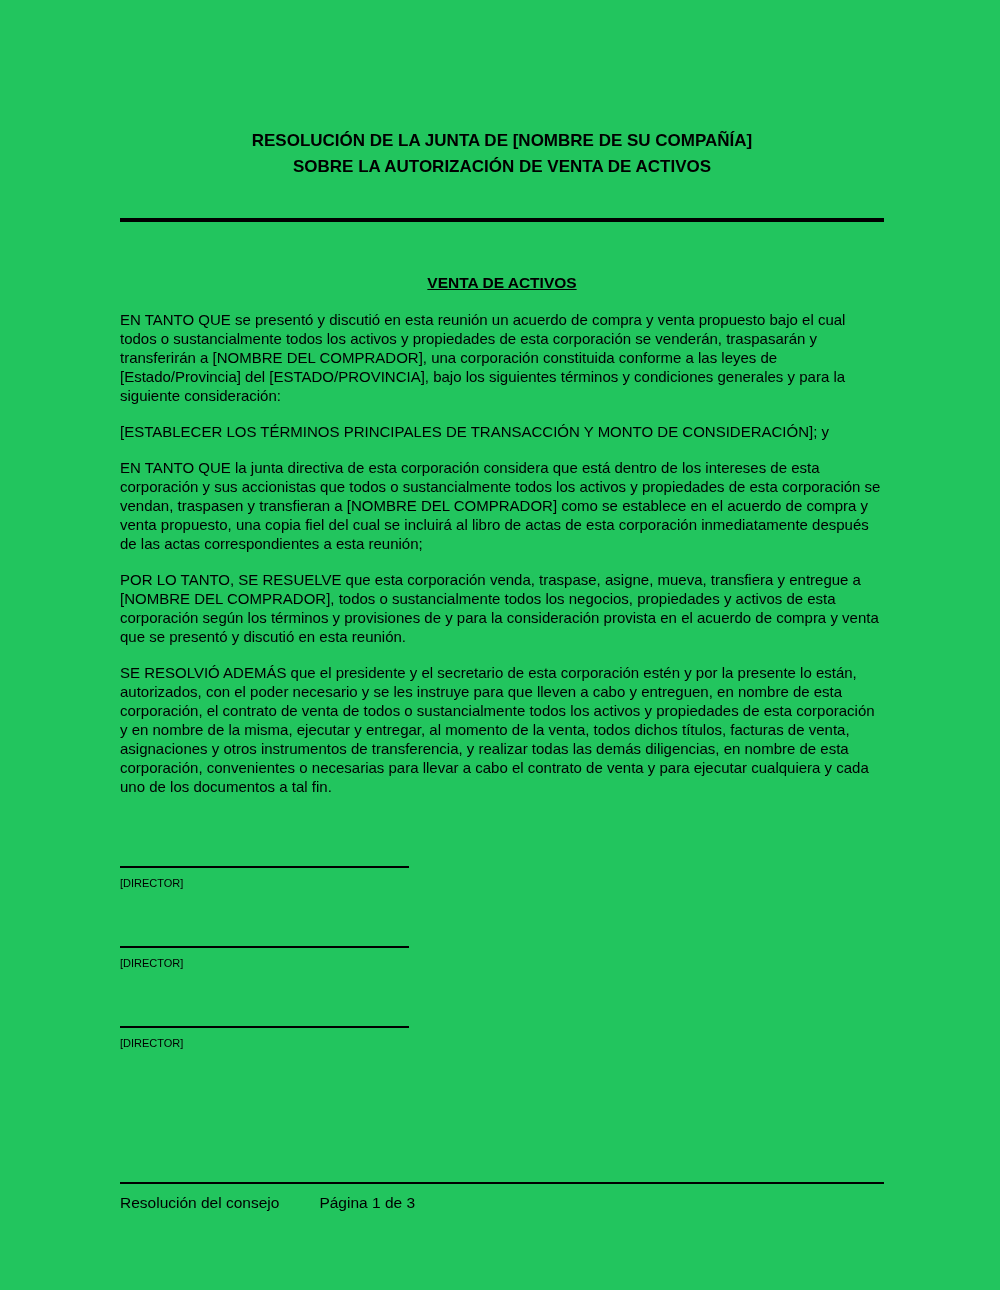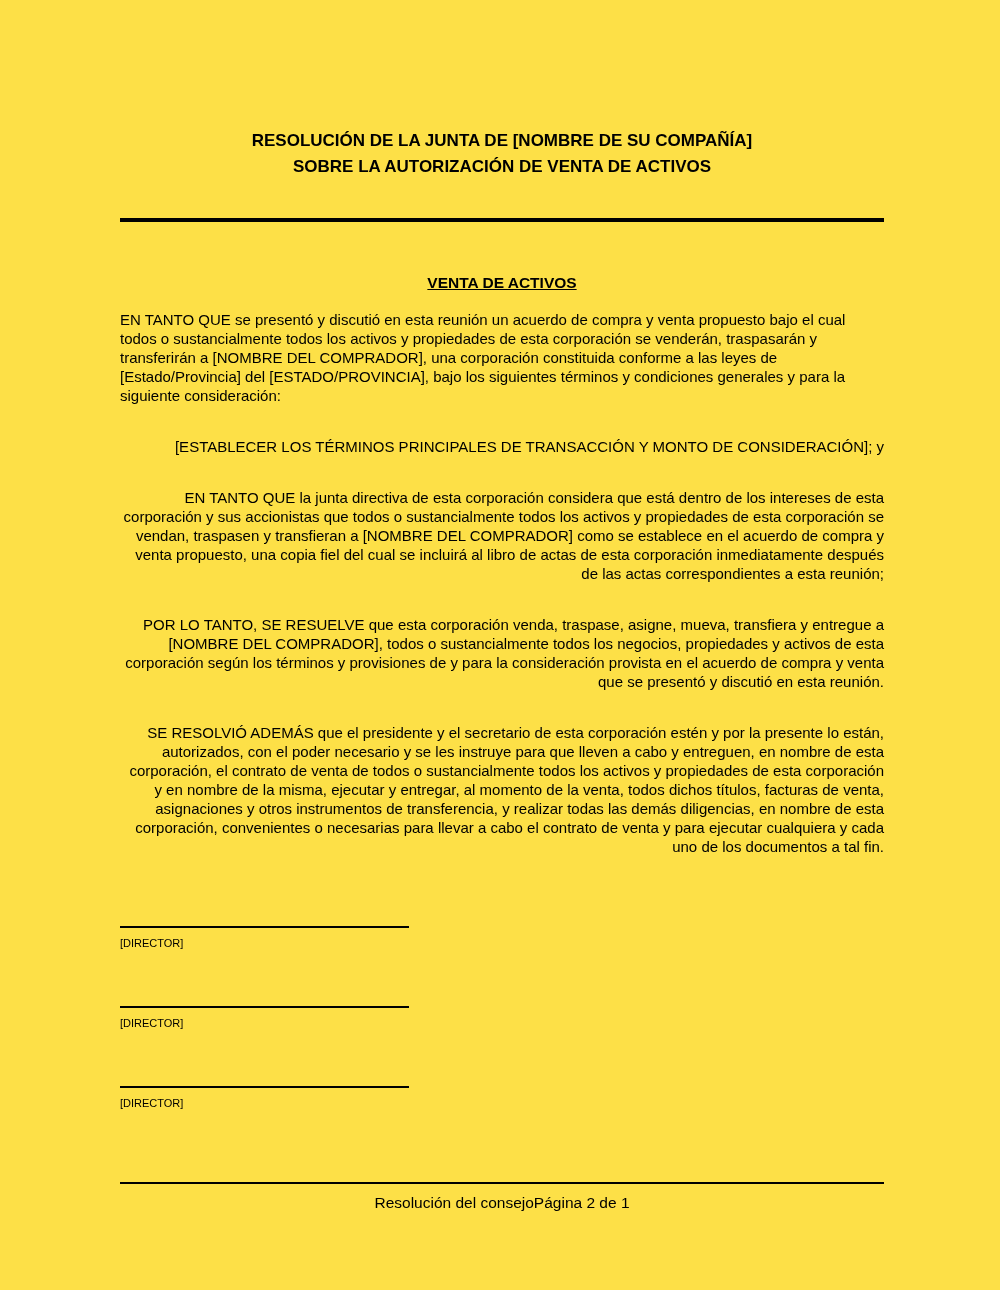--- a/index.html
+++ b/index.html
@@ -2,21 +2,21 @@
 <html><head>
 <meta charset="utf-8">
 <style>
   * { margin: 0; padding: 0; box-sizing: border-box; }
   html, body { background: #ffffff; }
   .page {
     position: relative;
     width: 1000px;
     height: 1290px;
     margin: 0 auto;
-    background: #fde047;
+    background: #22c55e;
     font-family: "Liberation Sans", sans-serif;
     color: #000000;
     overflow: hidden;
   }
   .content {
     position: absolute;
     top: 0;
     left: 120px;
     width: 764px;
   }
@@ -46,21 +46,21 @@
     font-size: 15.5px;
     text-decoration: underline;
     text-align: center;
   }
   .para {
     margin-top: 18px;
     font-size: 15px;
     line-height: 19px;
     text-align: left;
   }
-  .para + .para { margin-top: 32px; text-align: right; }
+  .para + .para { margin-top: 17px; }
   .signatures { margin-top: 70px; }
   .sig-block { margin-bottom: 53px; }
   .sig-line {
     width: 289px;
     border-bottom: 2px solid #000000;
     height: 1px;
     margin-bottom: 6px;
   }
   .sig-label {
     font-size: 11px;
@@ -73,22 +73,23 @@
     bottom: 78px;
   }
   .footer-rule {
     border: none;
     border-top: 2px solid #000000;
     width: 100%;
     margin-bottom: 10px;
   }
   .footer-row {
     display: flex;
-    justify-content: center;
+    justify-content: flex-start;
     font-size: 15.5px;
+    gap: 40px;
   }
 </style>
 </head>
 <body>
 
 <div class="page">
   <div class="content">
 
     <div class="title-block">
       <div>RESOLUCIÓN DE LA JUNTA DE [NOMBRE DE SU COMPAÑÍA]</div>
@@ -120,16 +121,16 @@
         <div class="sig-label">[DIRECTOR]</div>
       </div>
     </div>
 
   </div>
 
   <div class="footer">
     <hr class="footer-rule">
     <div class="footer-row">
       <span>Resolución del consejo</span>
-      <span>Página 2 de 1</span>
+      <span>Página 1 de 3</span>
     </div>
   </div>
 </div>
 
 </body></html>

